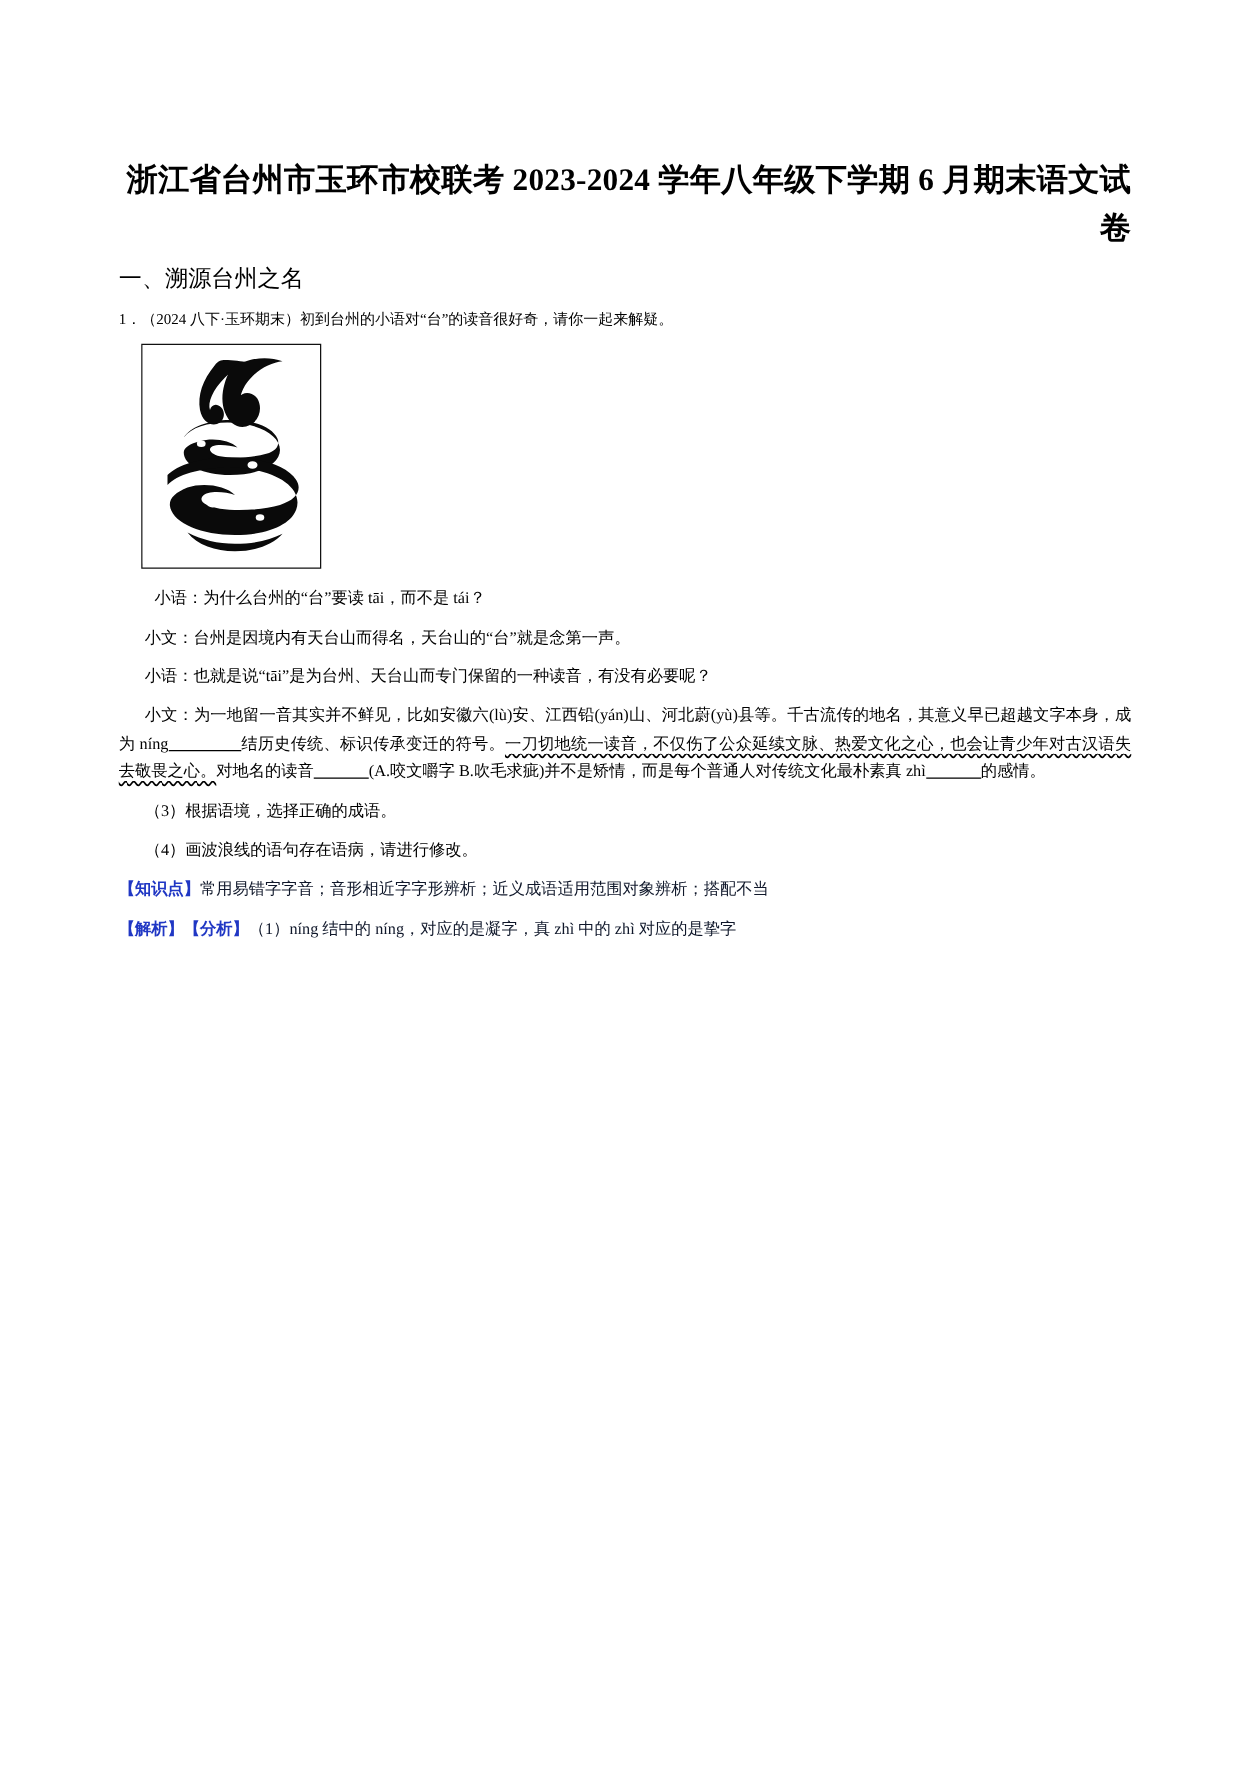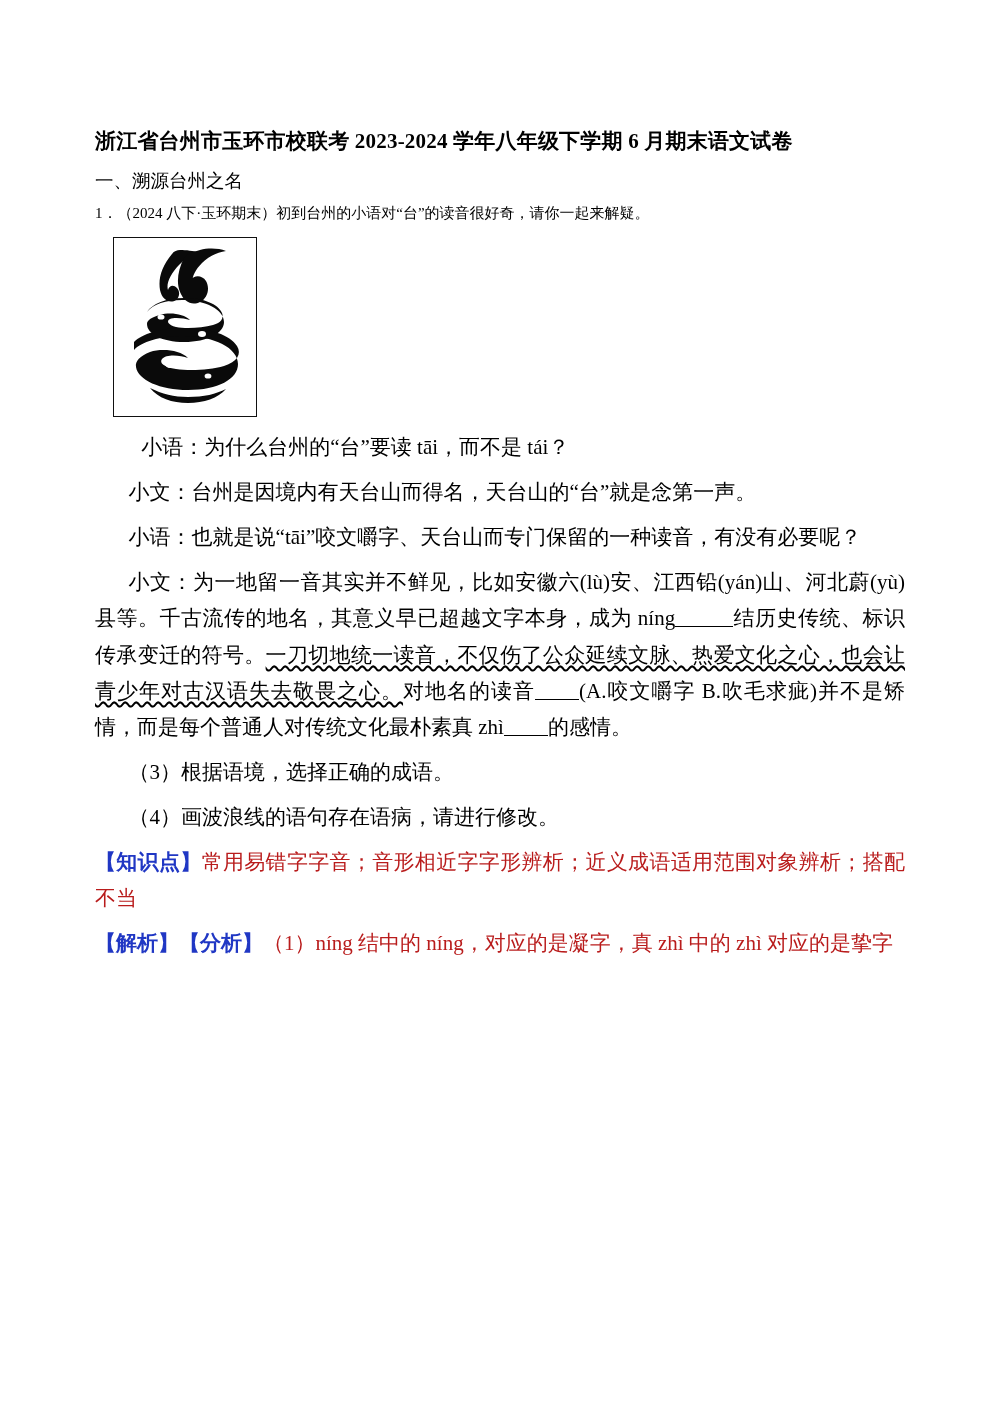--- a/index.html
+++ b/index.html
@@ -17,41 +17,41 @@
   }
   .page {
     position: absolute;
     left: 0; top: 0;
     width: 1000px;
     height: 1414px;
     box-sizing: border-box;
     padding: 96px 95px 60px 95px;
   }
   .title {
-    text-align: left;
+    text-align: right;
     font-weight: bold;
-    font-size: 21px;
+    font-size: 25px;
     letter-spacing: 0.2px;
     margin: 30px 0 10px 0;
     line-height: 1.5;
   }
   .section-head {
     font-weight: normal;
     font-size: 18.5px;
     margin: 8px 0 6px 0;
     line-height: 1.5;
   }
   p {
     margin: 0 0 9px 0;
-    font-size: 21px;
+    font-size: 13px;
     line-height: 1.72;
     text-align: justify;
   }
   .q-line {
-    font-size: 15px;
+    font-size: 12px;
   }
   .dialog {
     text-indent: 2.2em;
   }
   .dialog2 {
     text-indent: 1.6em;
   }
   .seal-wrap {
     margin: 10px 0 12px 18px;
   }
@@ -92,21 +92,21 @@
     vertical-align: 1px;
   }
   .tag {
     color: #2037c4;
     font-weight: bold;
   }
   .answer-block p { margin-bottom: 9px; }
   .note {
     color: #2037c4;
   }
-  .note .body { color: #b91c1c; font-weight: normal; }
+  .note .body { color: #0f172a; font-weight: normal; }
 </style>
 </head>
 <body>
 
 <div class="page">
 
   <div class="title">浙江省台州市玉环市校联考 2023-2024 学年八年级下学期 6 月期末语文试卷</div>
 
   <div class="section-head">一、溯源台州之名</div>
 
@@ -128,21 +128,21 @@
           <ellipse cx="47" cy="79" rx="3.5" ry="2.6" fill="#ffffff"></ellipse>
           <ellipse cx="94" cy="138" rx="3.4" ry="2.6" fill="#ffffff"></ellipse>
           <path d="M36 150 C48 156 60 159 74 159 C90 159 102 156 112 151 C104 160 90 165 74 165 C58 165 44 160 36 150 Z"></path>
         </g>
       </svg>
     </div>
   </div>
 
   <p class="dialog">小语：为什么台州的“台”要读 tāi，而不是 tái？</p>
   <p class="dialog2">小文：台州是因境内有天台山而得名，天台山的“台”就是念第一声。</p>
-  <p class="dialog2">小语：也就是说“tāi”咬文嚼字、天台山而专门保留的一种读音，有没有必要呢？</p>
+  <p class="dialog2">小语：也就是说“tāi”是为台州、天台山而专门保留的一种读音，有没有必要呢？</p>
 
   <p class="dialog2">
     <span>小文：为一地留一音其实并不鲜见，比如安徽六(lù)安、江西铅(yán)山、河北蔚(yù)县等。千古流传的地名，其意义早已超越文字本身，成为 níng</span><span class="blank"></span><span>结历史传统、标识传承变迁的符号。</span><span class="wavy">一刀切地统一读音，不仅伤了公众延续文脉、热爱文化之心，也会让青少年对古汉语失去敬畏之心。</span><span>对地名的读音</span><span class="blank sm"></span><span>(A.咬文嚼字 B.吹毛求疵)并不是矫情，而是每个普通人对传统文化最朴素真 zhì</span><span class="blank sm"></span><span>的感情。</span>
   </p>
 
 
 
   <p class="dialog2">（3）根据语境，选择正确的成语。</p>
   <p class="dialog2">（4）画波浪线的语句存在语病，请进行修改。</p>
 

